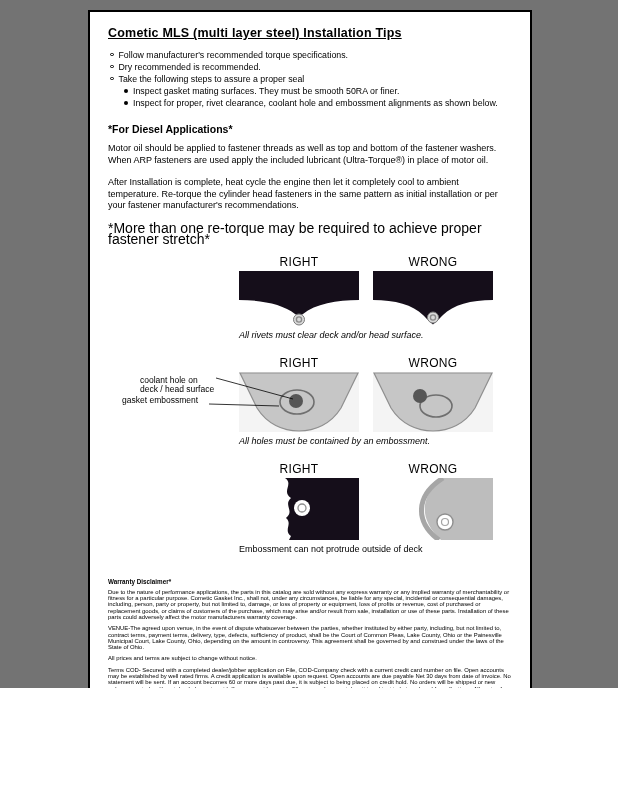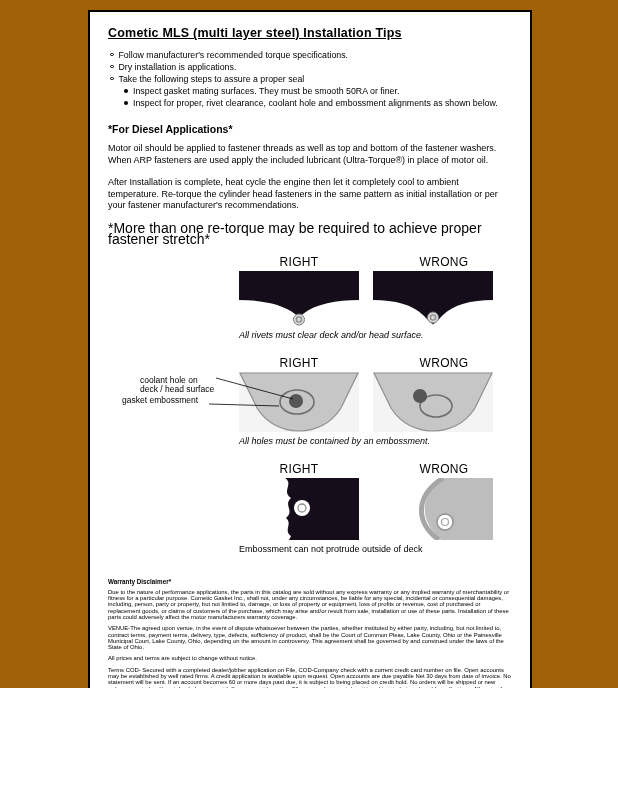--- a/index.html
+++ b/index.html
@@ -3,42 +3,42 @@
 <meta charset="utf-8">
 <style>
   * { margin:0; padding:0; box-sizing:border-box; }
   html,body { background:#ffffff; }
   body {
     width:618px; height:800px;
     font-family:"Liberation Sans", sans-serif;
     color:#000;
     position:relative;
   }
-  .page { position:relative; width:618px; height:688px; background:#a16207; overflow:hidden; }
+  .page { position:relative; width:618px; height:688px; background:#737373; overflow:hidden; }
   .frame {
     position:absolute; left:88px; top:10px; width:444px; height:778px;
     border:2px solid #000; background:#fff;
     padding:12px 18px 0 18px;
   }
   .doc-title {
     font-size:12.5px; font-weight:bold; text-decoration:underline;
     margin:2px 0 9px 0; letter-spacing:.2px;
   }
   .bullets { list-style:none; font-size:8.8px; }
   .bullets li { display:flex; align-items:flex-start; line-height:12px; }
   .mk-circle { flex:none; width:3.5px; height:3.5px; border:1px solid #000; border-radius:50%; margin:3.5px 5px 0 2px; }
   .mk-dot { flex:none; width:4px; height:4px; background:#000; border-radius:50%; margin:4px 5px 0 2px; }
   .sub-bullets { list-style:none; font-size:8.8px; margin-left:14px; }
   .sub-bullets li { display:flex; align-items:flex-start; line-height:12px; }
   .section-head { font-size:10.5px; font-weight:bold; margin:14px 0 8px 0; }
   .para { font-size:9px; line-height:11.5px; margin-bottom:11px; max-width:404px; }
   .note { font-size:14px; line-height:11px; margin:2px 0 10px 0; }
   .diagrams { margin-top:4px; }
   .drow { position:relative; margin-bottom:15px; }
-  .dheaders { display:flex; gap:25px; margin-left:131px; }
+  .dheaders { display:flex; gap:14px; margin-left:131px; }
   .dheaders span { width:120px; text-align:center; font-size:12px; letter-spacing:.3px; }
   .dimgs { display:flex; gap:14px; margin-left:131px; margin-top:2px; }
   .dimgs svg { display:block; }
   .dcaption { margin-left:131px; font-size:9px; line-height:11px; margin-top:4px;font-style:italic; }
   .dcaption2 { margin-left:131px; font-size:9px; line-height:11px; margin-top:4px; }
   .callout { position:absolute; font-size:8.5px; line-height:9.5px; }
   .co1 { left:32px; top:20px; }
   .co2 { left:14px; top:40px; }
   .callout-lines { position:absolute; left:0; top:0; pointer-events:none; }
   .warranty { margin-top:24px; font-size:5.9px; line-height:6.3px; max-width:406px; }
@@ -54,21 +54,21 @@
 
     <div class="doc-title">Cometic MLS (multi layer steel) Installation Tips</div>
 
     <ul class="bullets">
       <li>
         <span class="mk-circle"></span>
         <span>Follow manufacturer's recommended torque specifications.</span>
       </li>
       <li>
         <span class="mk-circle"></span>
-        <span>Dry installation is applications.</span>
+        <span>Dry recommended is recommended.</span>
       </li>
       <li>
         <span class="mk-circle"></span>
         <span>Take the following steps to assure a proper seal</span>
       </li>
     </ul>
     <ul class="sub-bullets">
       <li>
         <span class="mk-dot"></span>
         <span>Inspect gasket mating surfaces.  They must be smooth 50RA or finer.</span>

